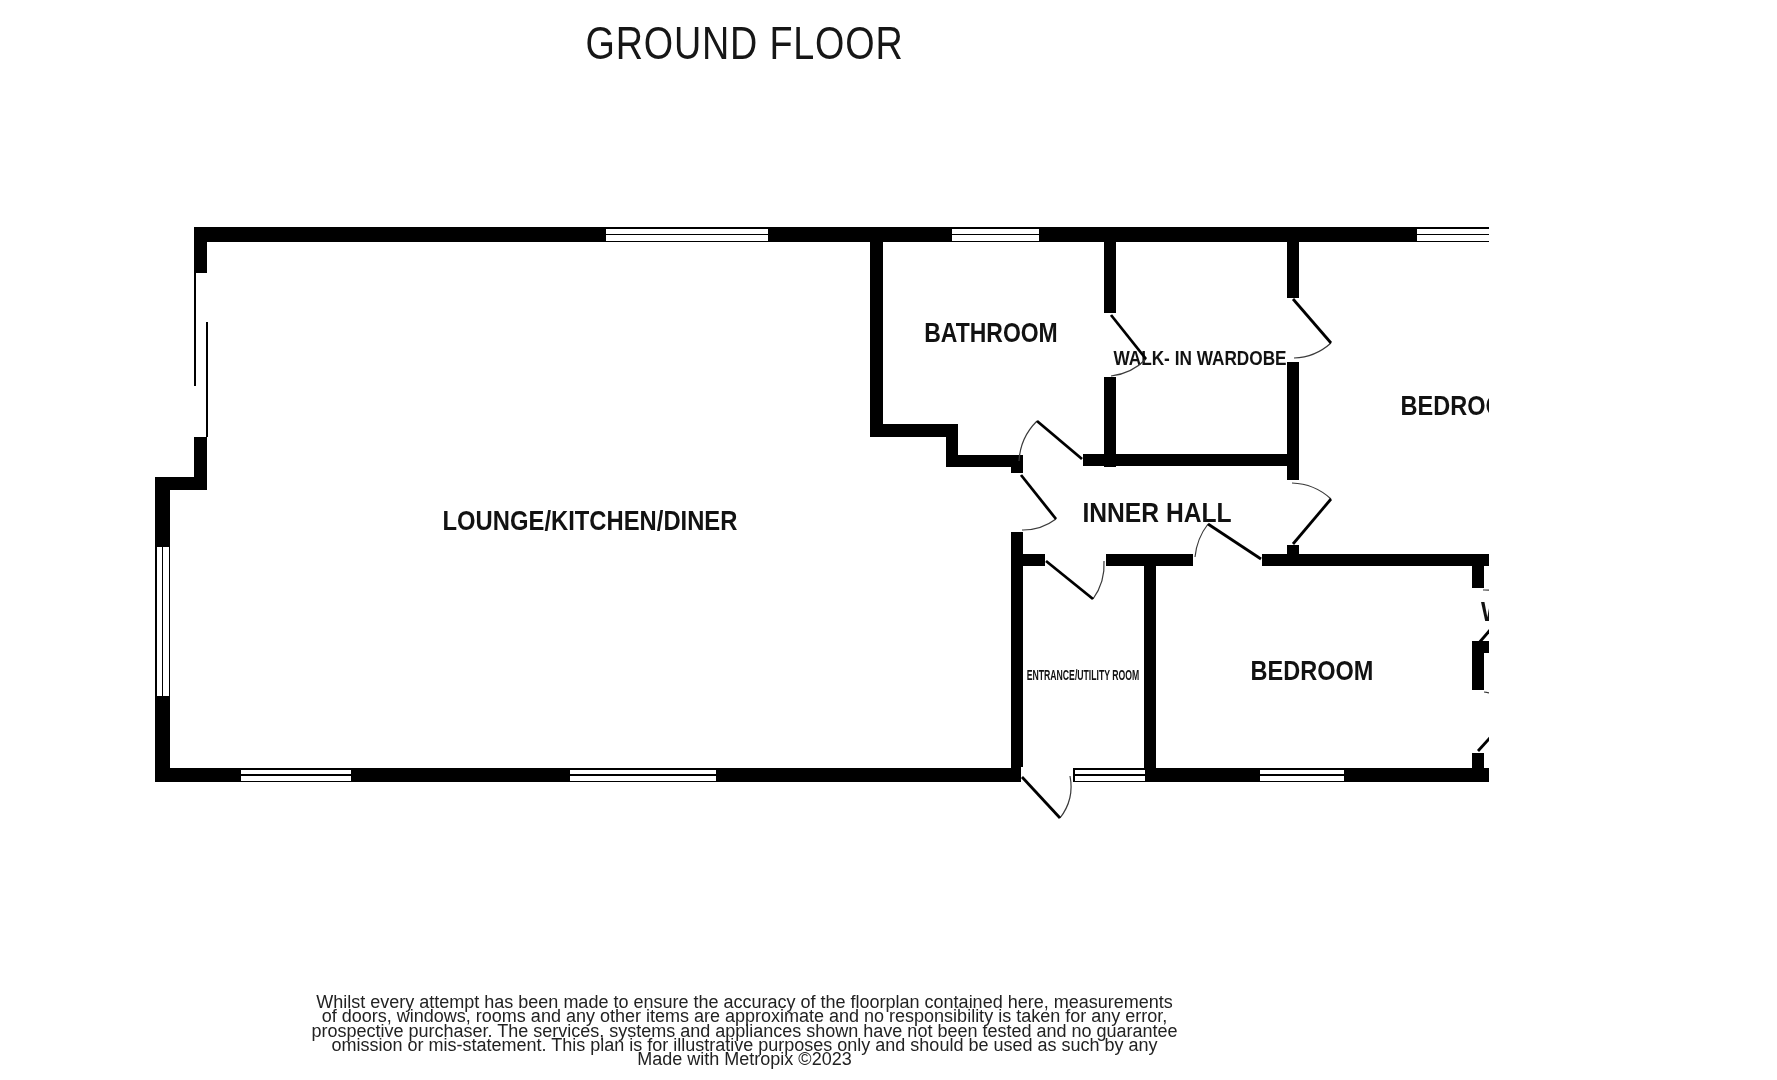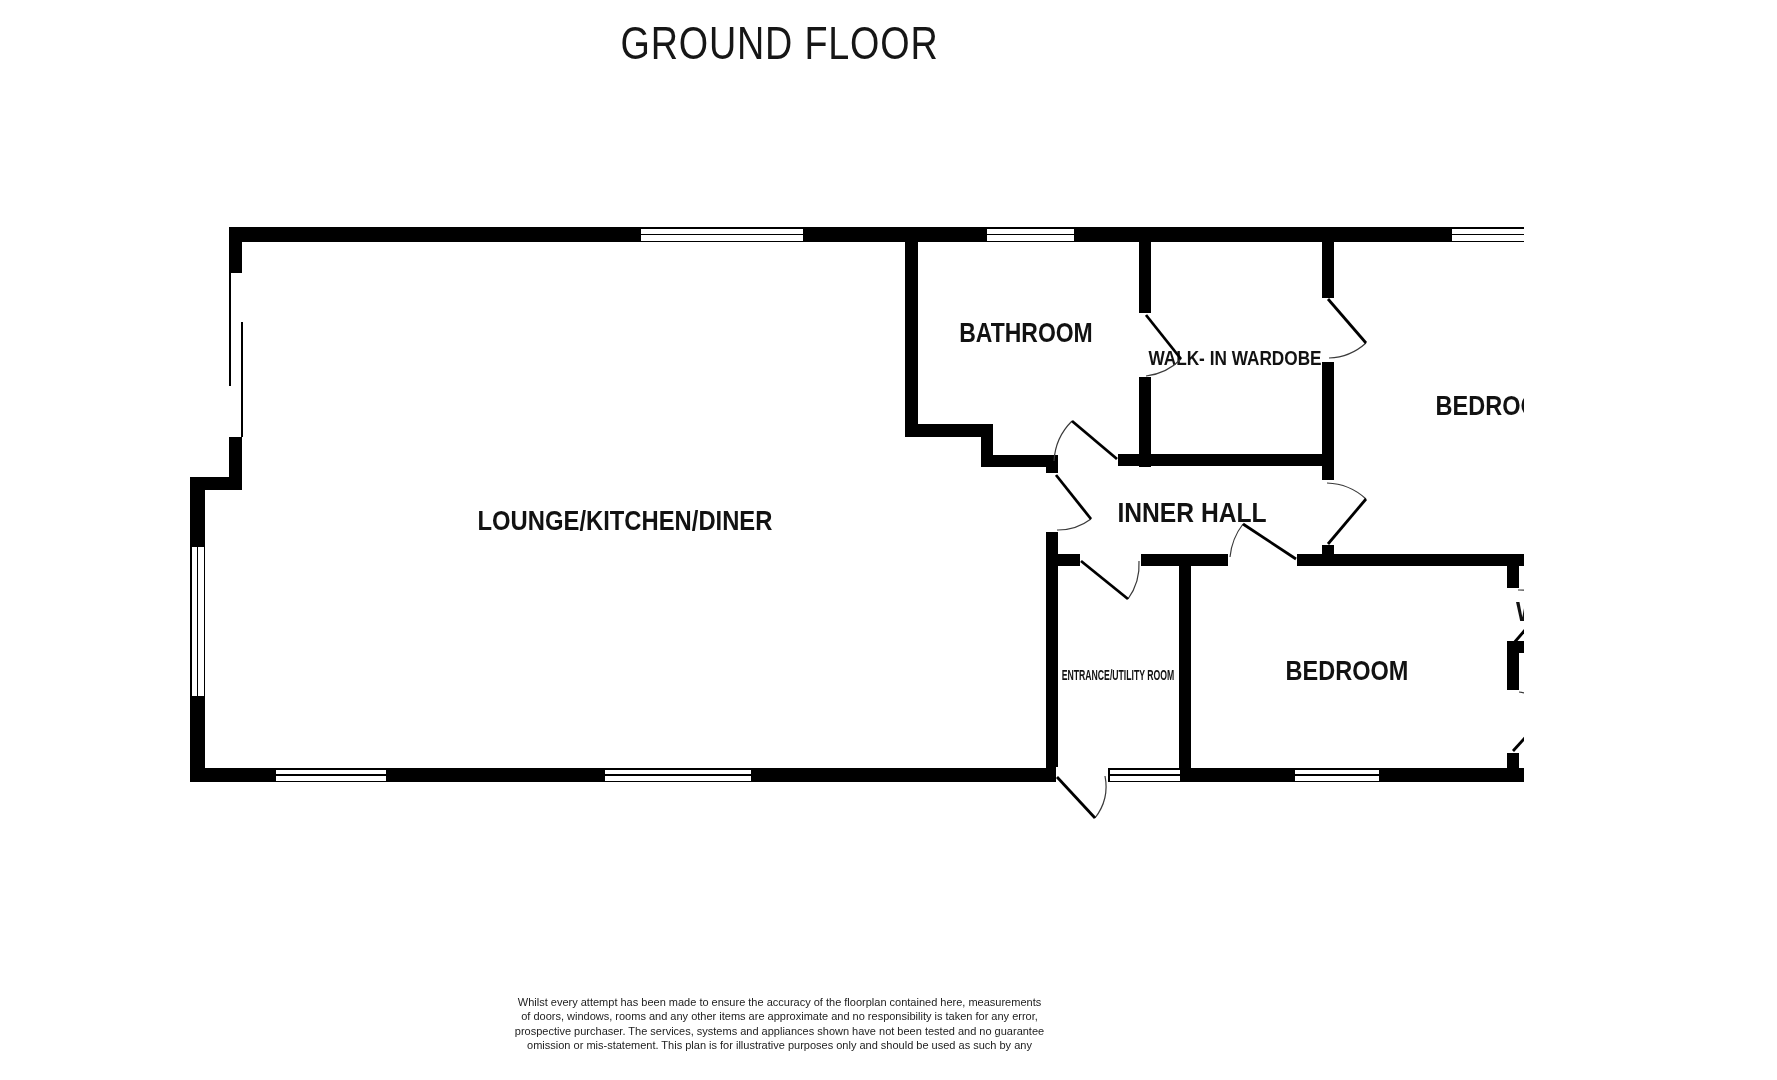--- a/index.html
+++ b/index.html
@@ -1,33 +1,33 @@
 <!DOCTYPE html>
 <html><head>
 <meta charset="utf-8">
 <style>
   html,body{margin:0;padding:0;background:#ffffff;}
   .page{position:relative;width:1489px;height:1080px;background:#fff;overflow:hidden;
-        font-family:"Liberation Sans",sans-serif;color:#111;margin-left:35px;}
+        font-family:"Liberation Sans",sans-serif;color:#111;}
   .title{position:absolute;left:0;top:16px;width:100%;text-align:center;
          font-size:46px;font-weight:400;letter-spacing:1px;color:#161616;
          transform:scaleX(.82);transform-origin:50% 50%;z-index:1;}
   .plan-labels{position:absolute;left:0;top:0;width:100%;height:100%;z-index:1;}
   .room-label{position:absolute;white-space:nowrap;font-weight:bold;color:#121212;
               transform:translate(-50%,-50%) scaleX(var(--sx,1));}
   svg.plan{position:absolute;left:0;top:0;z-index:2;pointer-events:none;}
   .wall{fill:#000;}
   .thin{fill:#000;}
   .win-fill{fill:#fff;}
   .win-frame{fill:none;stroke:#000;stroke-width:1.5;}
   .win-mid{stroke:#000;stroke-width:1.1;}
   .leaf{stroke:#000;stroke-width:2.8;fill:none;}
   .swing{stroke:#3a3a3a;stroke-width:1.2;fill:none;}
   .disclaimer{position:absolute;left:0;top:995px;width:100%;text-align:center;
-              font-size:11px;line-height:14.3px;color:#222;z-index:1;}
+              font-size:18px;line-height:14.3px;color:#222;z-index:1;}
 </style>
 </head>
 <body>
 
 <div class="page">
 
   <div class="title">GROUND FLOOR</div>
 
   <div class="plan-labels">
     <div class="room-label" style="left:590px;top:521px;font-size:28px;--sx:.85">LOUNGE/KITCHEN/DINER</div>
@@ -174,15 +174,16 @@
         <path class="leaf" d="M 1478,751 L 1517,708"></path>
       </g>
     </g>
   </svg>
 
   <div class="disclaimer">
     <div>Whilst every attempt has been made to ensure the accuracy of the floorplan contained here, measurements</div>
     <div>of doors, windows, rooms and any other items are approximate and no responsibility is taken for any error,</div>
     <div>prospective purchaser. The services, systems and appliances shown have not been tested and no guarantee</div>
     <div>omission or mis-statement. This plan is for illustrative purposes only and should be used as such by any</div>
+    <div>Made with Metropix ©2023</div>
   </div>
 
 </div>
 
 </body></html>

